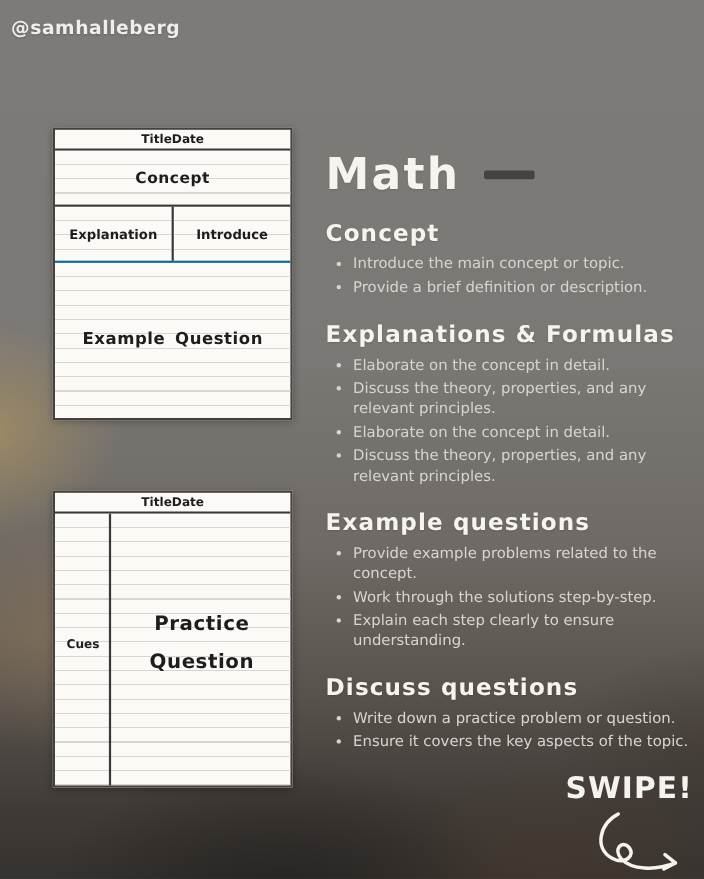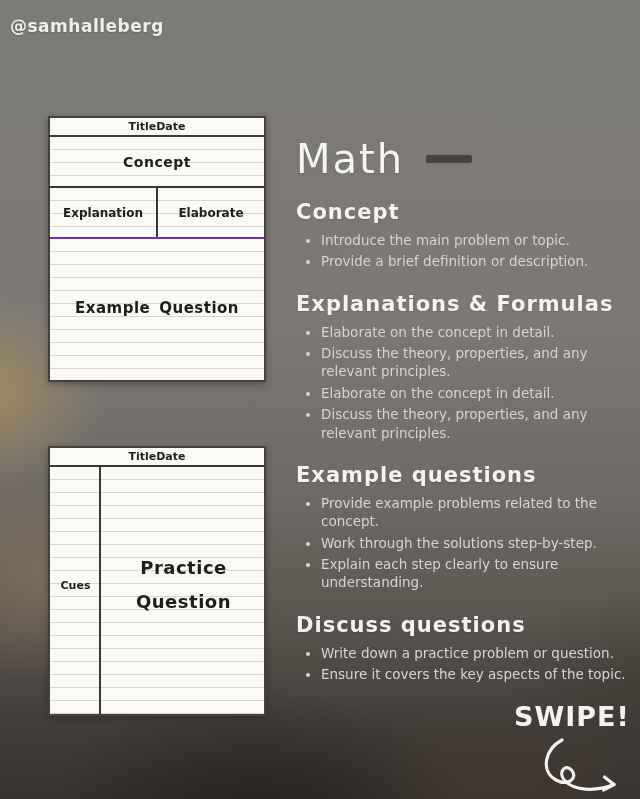--- a/index.html
+++ b/index.html
@@ -41,21 +41,21 @@
   .ruled {
     background-image:repeating-linear-gradient(180deg,
       rgba(0,0,0,0) 0px, rgba(0,0,0,0) 12px, #d9d6d1 12px, #d9d6d1 13px);
   }
 
   .c1-concept {
     height:51px; border-bottom:2px solid #3a3836;
     display:flex; align-items:center; justify-content:center;
     font-size:14px; font-weight:bold; letter-spacing:0.5px;
   }
-  .c1-row { display:flex; height:51px; border-bottom:2px solid #6d28d9; }
+  .c1-row { display:flex; height:51px; border-bottom:2px solid #0369a1; }
   .c1-col {
     flex:1; display:flex; align-items:center; justify-content:center;
     font-size:12px; font-weight:bold;
   }
   .c1-col.first { border-right:2px solid #3a3836; }
   .c1-example {
     height:137px; display:flex; flex-direction:row; align-items:center;
     justify-content:center; gap:9px; font-size:15px; font-weight:bold; letter-spacing:0.5px;
   }
 
@@ -70,21 +70,21 @@
   }
   .c2-practice {
     position:absolute; left:53px; right:0; top:84px; text-align:center;
     font-size:18px; font-weight:bold; line-height:34px; letter-spacing:0.5px;
   }
 
   
   .right { position:absolute; left:296px; top:132px; width:334px; }
   .hero { display:flex; align-items:center; gap:22px; height:54px; margin-bottom:14px; }
   .hero-title {
-    font-size:40px; font-weight:normal; color:#f6f4ef; letter-spacing:2px;
+    font-size:40px; font-weight:bold; color:#f6f4ef; letter-spacing:2px;
     text-shadow:0 1px 2px rgba(0,0,0,0.15);
   }
   .division { width:46px; }
   .div-bar { height:8px; background:#454340; border-radius:2px; }
   .div-dot { width:10px; height:10px; background:#454340; margin:4px auto; }
 
   .rheading {
     font-size:21px; font-weight:bold; color:#f6f4ef; letter-spacing:1px;
     margin:0 0 7px 0; text-shadow:0 1px 2px rgba(0,0,0,0.15);
   }
@@ -113,21 +113,21 @@
       <span>Date</span>
     </div>
     <div class="c1-concept ruled">
       <span>Concept</span>
     </div>
     <div class="c1-row">
       <div class="c1-col first ruled">
         <span>Explanation</span>
       </div>
       <div class="c1-col ruled">
-        <span>Elaborate</span>
+        <span>Introduce</span>
       </div>
     </div>
     <div class="c1-example ruled">
       <span>Example</span>
       <span>Question</span>
     </div>
   </div>
 
   <div class="card" id="card2">
     <div class="card-header">
@@ -151,21 +151,21 @@
       <span class="division" aria-hidden="true">
         <span class="div-dot"></span>
         <span class="div-bar" style="display:block"></span>
         <span class="div-dot"></span>
       </span>
     </div>
 
     <div>
       <h2 class="rheading">Concept</h2>
       <ul class="rlist">
-        <li>Introduce the main problem or topic.</li>
+        <li>Introduce the main concept or topic.</li>
         <li>Provide a brief definition or description.</li>
       </ul>
     </div>
 
     <div>
       <h2 class="rheading">Explanations &amp; Formulas</h2>
       <ul class="rlist">
         <li>Elaborate on the concept in detail.</li>
         <li>Discuss the theory, properties, and any relevant principles.</li>
         <li>Elaborate on the concept in detail.</li>

